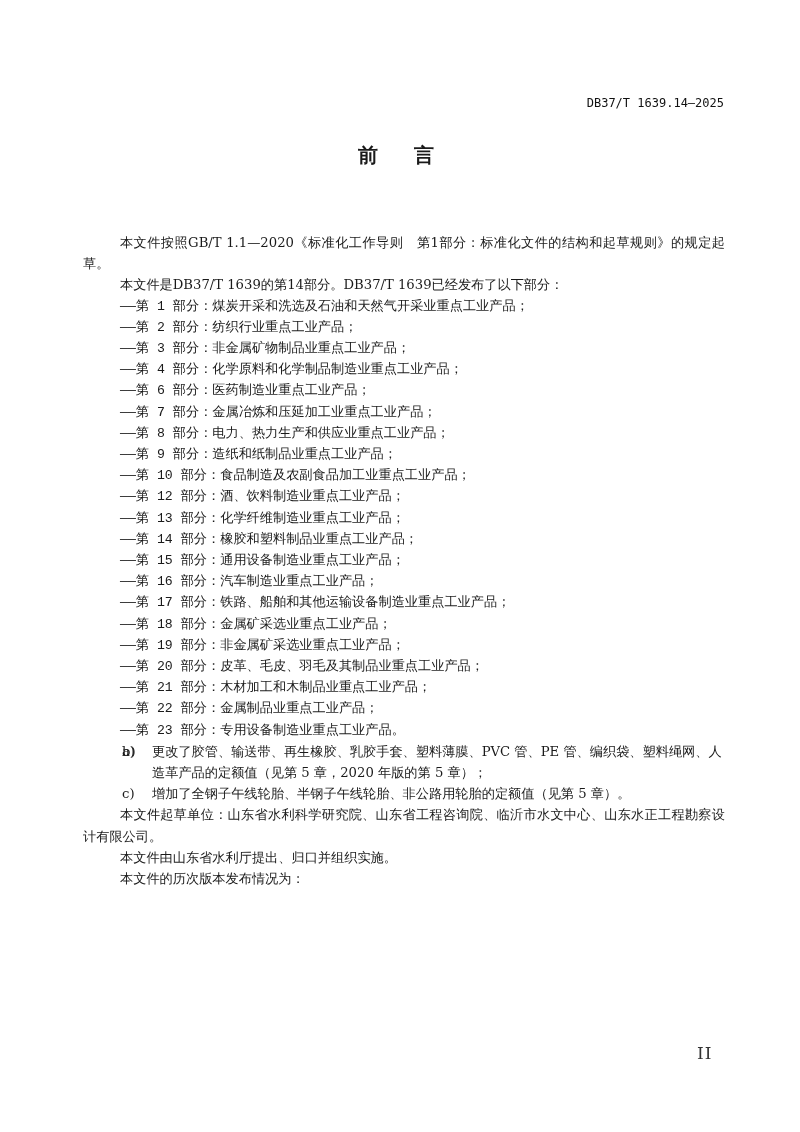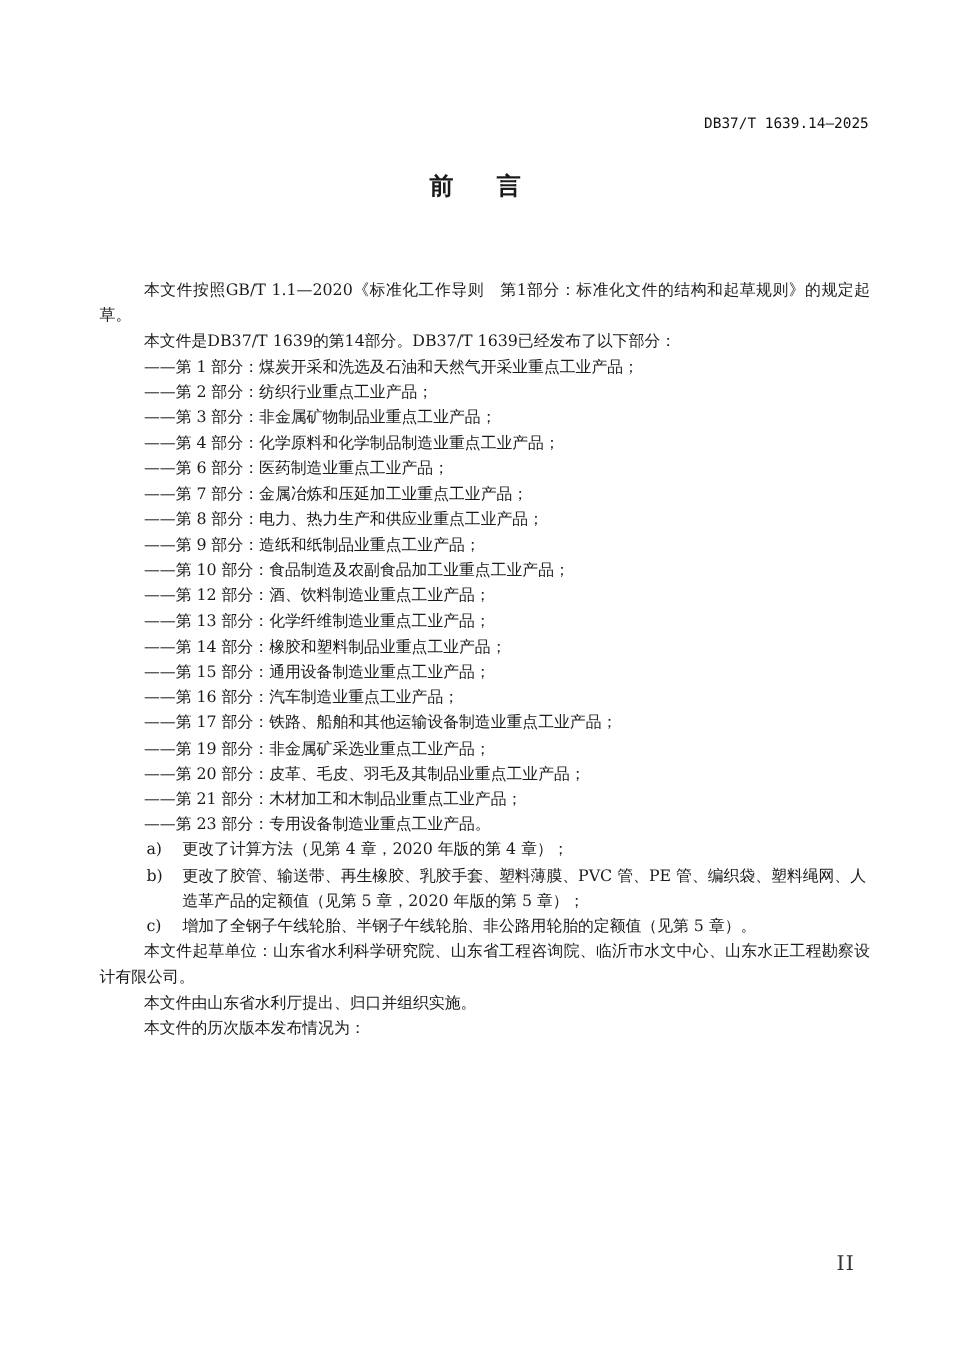--- a/index.html
+++ b/index.html
@@ -5,21 +5,21 @@
     html, body { margin: 0; padding: 0; background: #ffffff; }
     body { width: 800px; height: 1132px; position: relative; overflow: hidden;
            font-family: "DejaVu Serif", "Liberation Serif", serif; color: #1a1a1a; }
     .header-code { position: absolute; top: 96px; right: 76px; font-family: "DejaVu Sans Mono", "Liberation Mono", monospace;
            font-size: 12px; color: #111; letter-spacing: 0; padding-left: 14px; }
     .title { position: absolute; top: 142px; left: 0; width: 792px; text-align: center;
            font-family: "DejaVu Sans", "Liberation Sans", sans-serif; font-size: 20px; font-weight: bold; letter-spacing: 0; }
     .title span { display: inline-block; margin: 0 18px; }
     .body { position: absolute; top: 208px; left: 83px; width: 642px; font-size: 13.2px; line-height: 21.2px; margin-top: 24px; }
     .p { text-indent: 37px; text-align: justify; margin: 0; }
-    .dash { padding-left: 37px; margin: 0; white-space: nowrap; }
+    .dash { padding-left: 37px; margin: 0; white-space: nowrap; font-family: Liberation Mono, monospace; }
     .li { position: relative; padding-left: 69px; margin: 0; }
     .li .lbl { position: absolute; left: 39px; }
     .page-num { position: absolute; top: 1043px; left: 697px; font-size: 17px; color: #333; letter-spacing: 1px; }
   </style>
 </head>
 <body>
 
 <div class="header-code">DB37/T 1639.14—2025</div>
 
 <div class="title">
@@ -38,27 +38,29 @@
     <p class="dash">——第 7 部分：金属冶炼和压延加工业重点工业产品；</p>
     <p class="dash">——第 8 部分：电力、热力生产和供应业重点工业产品；</p>
     <p class="dash">——第 9 部分：造纸和纸制品业重点工业产品；</p>
     <p class="dash">——第 10 部分：食品制造及农副食品加工业重点工业产品；</p>
     <p class="dash">——第 12 部分：酒、饮料制造业重点工业产品；</p>
     <p class="dash">——第 13 部分：化学纤维制造业重点工业产品；</p>
     <p class="dash">——第 14 部分：橡胶和塑料制品业重点工业产品；</p>
     <p class="dash">——第 15 部分：通用设备制造业重点工业产品；</p>
     <p class="dash">——第 16 部分：汽车制造业重点工业产品；</p>
     <p class="dash">——第 17 部分：铁路、船舶和其他运输设备制造业重点工业产品；</p>
+    <p class="dash">——第 18 部分：金属矿采选业重点工业产品；</p>
     <p class="dash">——第 19 部分：非金属矿采选业重点工业产品；</p>
     <p class="dash">——第 20 部分：皮革、毛皮、羽毛及其制品业重点工业产品；</p>
     <p class="dash">——第 21 部分：木材加工和木制品业重点工业产品；</p>
+    <p class="dash">——第 22 部分：金属制品业重点工业产品；</p>
     <p class="dash">——第 23 部分：专用设备制造业重点工业产品。</p>
   </div>
   <div>
-    <p class="li"><span class="lbl">a)</span><span>更改了计算方法（见第 4 章，2020 年版的第 4 章）；</span></p>
+    <p class="li"><span class="lbl">a)</span></p>
     <p class="li"><span class="lbl">b)</span><span>更改了胶管、输送带、再生橡胶、乳胶手套、塑料薄膜、PVC 管、PE 管、编织袋、塑料绳网、人造革产品的定额值（见第 5 章，2020 年版的第 5 章）；</span></p>
     <p class="li"><span class="lbl">c)</span><span>增加了全钢子午线轮胎、半钢子午线轮胎、非公路用轮胎的定额值（见第 5 章）。</span></p>
   </div>
   <p class="p">本文件起草单位：山东省水利科学研究院、山东省工程咨询院、临沂市水文中心、山东水正工程勘察设计有限公司。</p>
   <p class="p">本文件由山东省水利厅提出、归口并组织实施。</p>
   <p class="p">本文件的历次版本发布情况为：</p>
 </div>
 
 <div class="page-num">II</div>
 

